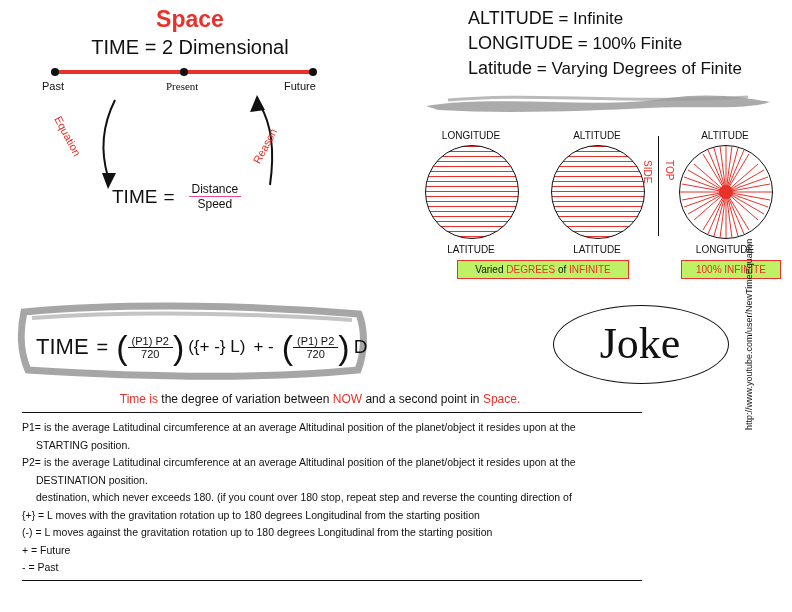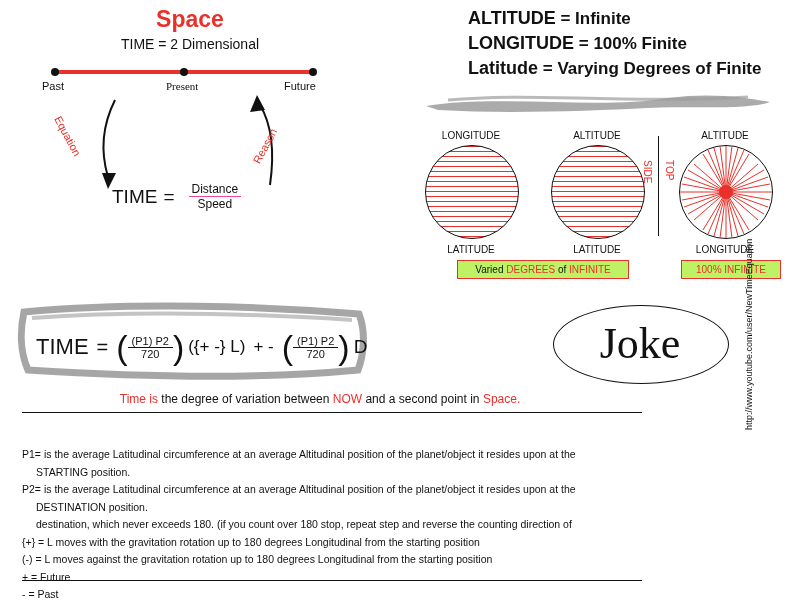--- a/index.html
+++ b/index.html
@@ -5,37 +5,37 @@
   html,body{margin:0;padding:0;}
   body{
     width:792px;height:612px;background:#ffffff;position:relative;
     font-family:"Liberation Sans", sans-serif;color:#111;overflow:hidden;
   }
   .abs{position:absolute;}
   .red{color:#e8312a;}
 
   
   #idea-title{left:0;top:6px;width:380px;font-size:23px;font-weight:bold;color:#e8312a;text-align:center;}
-  #idea-sub{left:0;top:36px;width:380px;font-size:14px;text-align:center;}
+  #idea-sub{left:0;top:36px;width:380px;font-size:20px;text-align:center;}
   #timeline{left:55px;top:70px;width:258px;height:4px;background:#e8312a;}
   .dot{width:8px;height:8px;border-radius:50%;background:#111;position:absolute;top:-2px;}
   #lbl-past{left:42px;top:80px;font-size:11px;}
   #lbl-present{left:166px;top:80px;font-size:11px;font-family:Liberation Serif, serif;}
   #lbl-future{left:284px;top:80px;font-size:11px;}
 
   #equation-lbl{left:46px;top:130px;font-size:11px;color:#e8312a;transform:rotate(62deg);}
   #reason-lbl{left:246px;top:140px;font-size:11px;color:#e8312a;transform:rotate(-62deg);}
 
   #time-eq{left:112px;top:182px;font-size:19px;display:flex;align-items:center;}
   #time-eq .frac{display:inline-block;text-align:center;font-size:12px;margin-left:8px;}
   #time-eq .frac .num{border-bottom:1px solid #ec4899;padding:0 3px;}
   #time-eq .frac .den{padding:0 3px;}
 
   
-  #tr-text{left:468px;top:6px;font-size:17px;line-height:25px;font-weight:bold;}
+  #tr-text{left:468px;top:6px;font-size:17px;line-height:25px;}
   #tr-text .bigger{font-size:18px;}
 
   
   .globe-wrap{position:absolute;}
   .globe{width:92px;height:92px;border-radius:50%;border:1px solid #111;position:relative;overflow:hidden;background:#fff;}
   .globe.horiz{
     background:repeating-linear-gradient(to bottom,#e8312a 0px,#e8312a 1px,#ffffff 1px,#ffffff 5px);
   }
   .globe .rays{position:absolute;left:0;top:0;width:100%;height:100%;}
   .globe-cap{font-size:10px;text-align:center;width:120px;margin-left:-14px;}
@@ -49,21 +49,21 @@
   .fr .den{padding:0 4px;}
   .paren{font-size:34px;font-weight:300;line-height:1;}
 
   
   #joke-ellipse{left:553px;top:305px;width:174px;height:77px;border:1px solid #111;border-radius:50%;}
   #joke-text{left:553px;top:318px;width:174px;text-align:center;font-family:"Liberation Serif", serif;font-size:44px;}
 
   
   #tagline{left:0;top:392px;width:640px;text-align:center;font-size:12px;}
   #hr1{left:22px;top:412px;width:620px;height:1px;background:#111;}
-  #defs{left:22px;top:420px;width:628px;font-size:10.5px;line-height:14.5px;margin-top:27px;}
+  #defs{left:22px;top:420px;width:628px;font-size:10.5px;line-height:14.5px;}
   #defs p{margin:0 0 3px 0;}
   #defs .ind{padding-left:14px;}
   #hr2{left:22px;top:580px;width:620px;height:1px;background:#111;}
 
   #url{left:744px;top:430px;font-size:9px;transform:rotate(-90deg);transform-origin:left top;white-space:nowrap;}
 
   .grey-smear{position:absolute;}
 </style>
 </head>
 <body>

